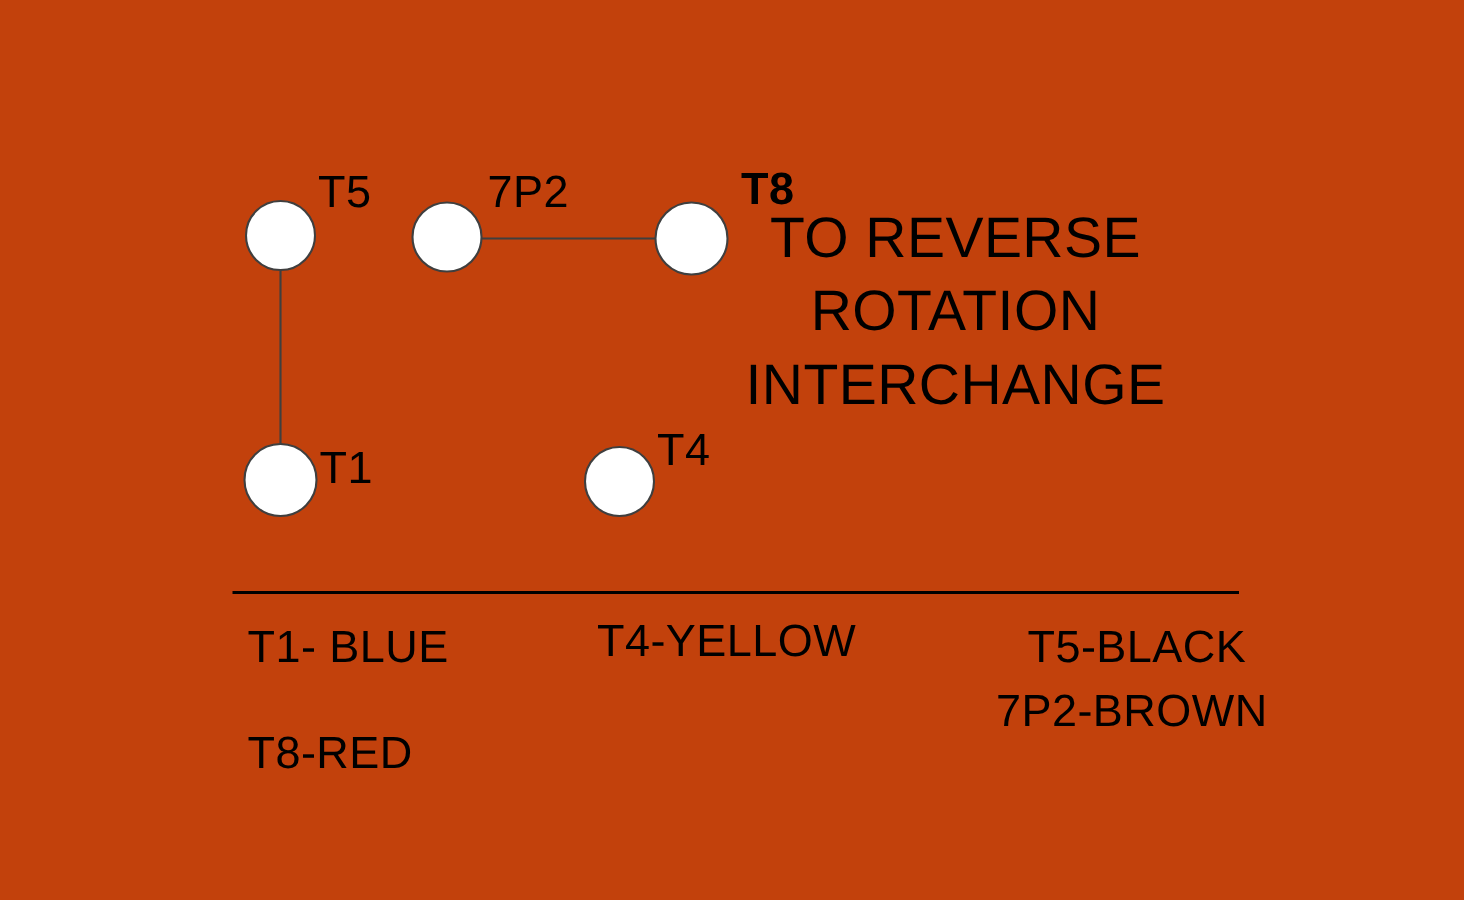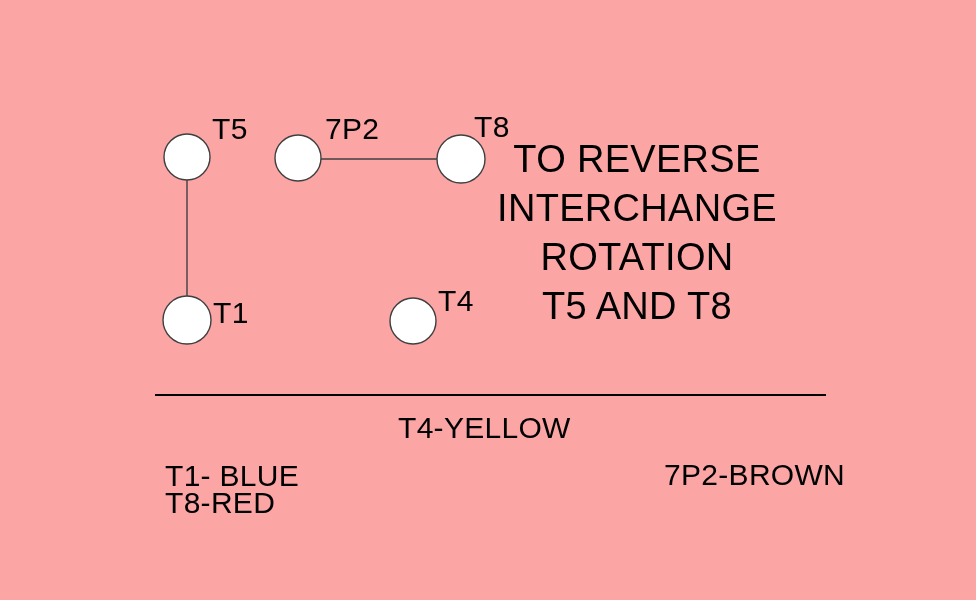--- a/index.html
+++ b/index.html
@@ -4,21 +4,21 @@
 <style>
   html, body {
     margin: 0;
     padding: 0;
     background: #ffffff;
   }
   .canvas {
     position: relative;
     width: 976px;
     height: 600px;
-    background: #fca5a5;
+    background: #c2410c;
     overflow: hidden;
     font-family: "Liberation Sans", sans-serif;
     color: #000000;
   }
   .diagram-svg {
     position: absolute;
     left: 0;
     top: 0;
   }
   .terminal-circle {
@@ -68,29 +68,29 @@
     <circle class="terminal-circle" cx="298" cy="158" r="23"></circle>
     <circle class="terminal-circle" cx="461" cy="159" r="24"></circle>
     <circle class="terminal-circle" cx="187" cy="320" r="24"></circle>
     <circle class="terminal-circle" cx="413" cy="321" r="23"></circle>
 
     <line class="divider" x1="155" y1="395" x2="826" y2="395"></line>
   </svg>
 
   <div class="lbl" style="left:212px; top:114px;">T5</div>
   <div class="lbl" style="left:325px; top:114px;">7P2</div>
-  <div class="lbl" style="left:474px; top:112px;">T8</div>
+  <div class="lbl" style="left:494px; top:112px;font-weight:bold;">T8</div>
   <div class="lbl" style="left:213px; top:270px;margin-top:28px;">T1</div>
   <div class="lbl" style="left:438px; top:286px;">T4</div>
 
   <div class="note-block">
     <div>TO REVERSE</div>
+    <div>ROTATION</div>
     <div>INTERCHANGE</div>
-    <div>ROTATION</div>
-    <div>T5 AND T8</div>
   </div>
 
-  <div class="lbl" style="left:165px; top:417px;margin-top:44px;">T1- BLUE</div>
+  <div class="lbl" style="left:165px; top:417px;">T1- BLUE</div>
   <div class="lbl" style="left:398px; top:413px;">T4-YELLOW</div>
+  <div class="lbl" style="left:685px; top:417px;">T5-BLACK</div>
   <div class="lbl" style="left:165px; top:460px;margin-top:28px;">T8-RED</div>
   <div class="lbl" style="left:648px; top:460px;margin-left:16px;">7P2-BROWN</div>
 
 </div>
 
 </body></html>

